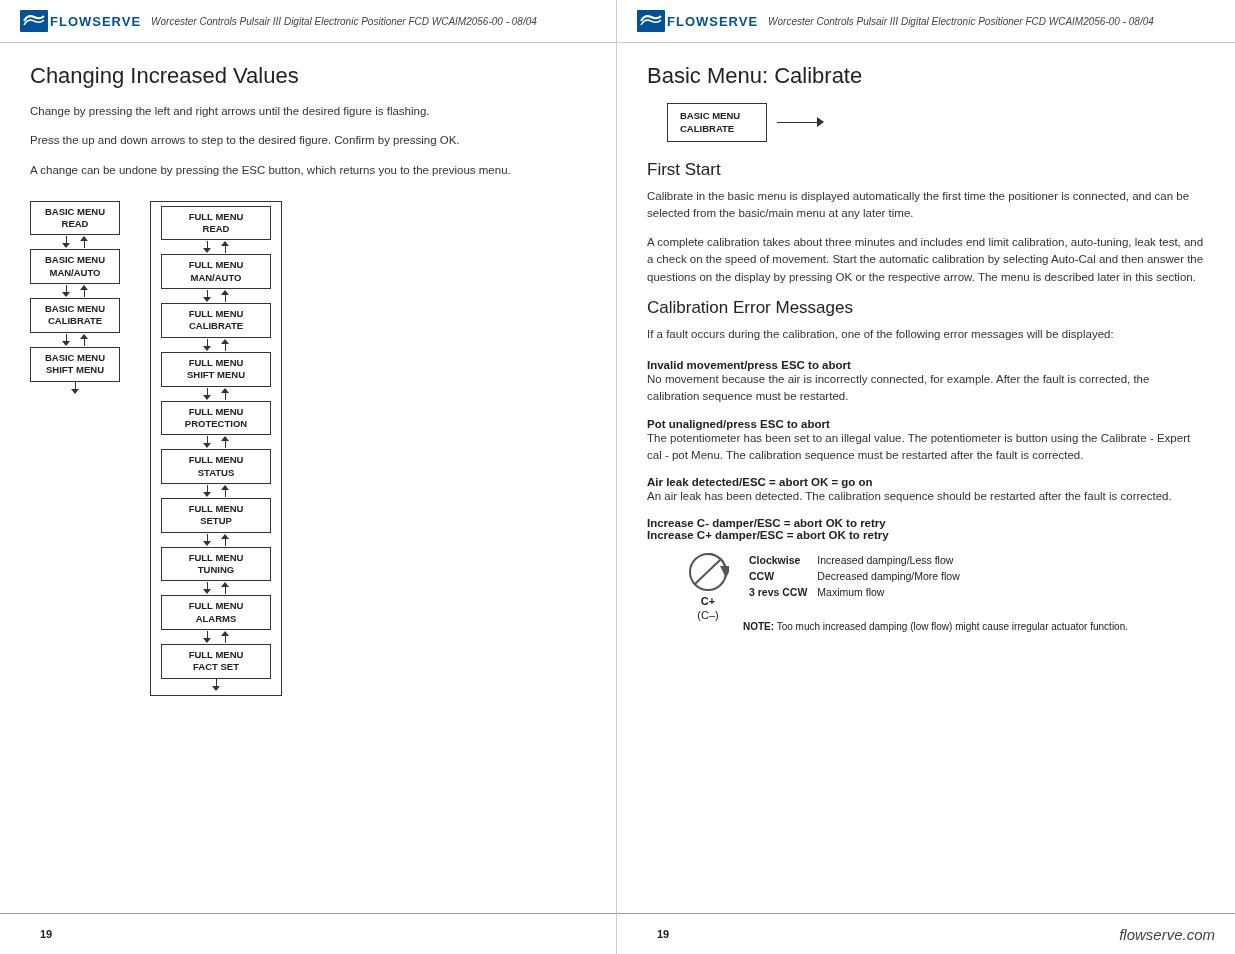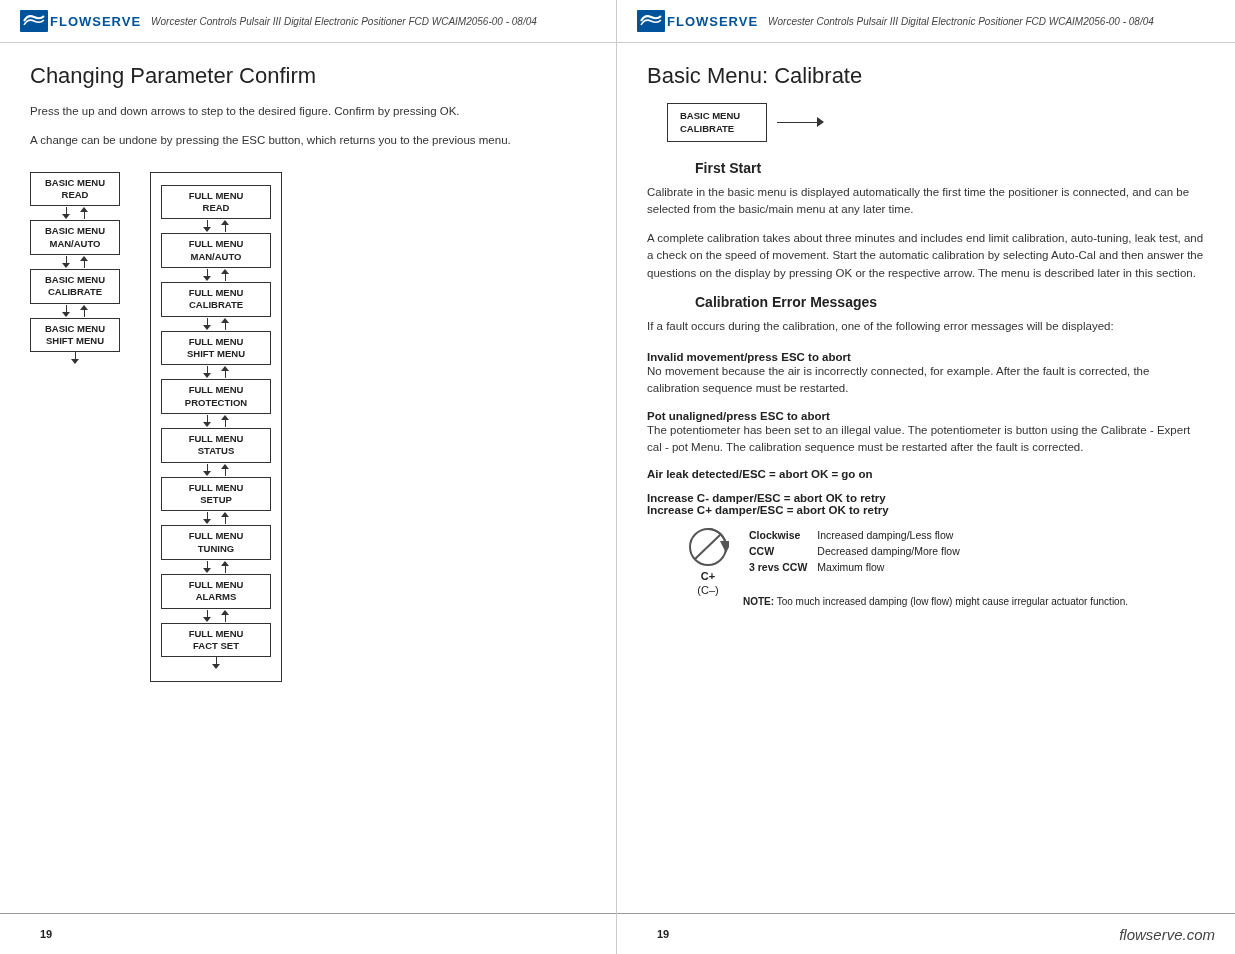--- a/index.html
+++ b/index.html
@@ -132,26 +132,25 @@
       padding: 4px 20px;
     }
     .footer-website {
       font-size: 15px;
       color: #444;
       font-style: italic;
       text-align: right;
       flex: 1;
     }
     .subsection-title {
-      font-size: 14px;
-      font-weight: bold;
+      font-size: 17px;
+      font-weight: normal;
       margin-bottom: 8px;
       color: #222;
       border-bottom: 0;
-      margin-left: 48px;
     }
     .bold-label {
       font-weight: bold;
       font-size: 11.5px;
     }
     .calibrate-diagram {
       display: flex;
       align-items: center;
       margin: 10px 0 18px 20px;
       gap: 10px;
@@ -218,22 +217,23 @@
           <rect x="0" y="0" width="28" height="22" fill="#00529b" rx="1"></rect>
           <path d="M4 11 Q8 4 14 7 Q20 10 24 6" stroke="white" stroke-width="2" fill="none"></path>
           <path d="M4 15 Q8 8 14 11 Q20 14 24 10" stroke="white" stroke-width="1.5" fill="none"></path>
         </svg>
         <span class="logo-flowserve">FLOWSERVE</span>
       </div>
       <span class="header-text">Worcester Controls Pulsair III Digital Electronic Positioner FCD WCAIM2056-00 - 08/04</span>
     </div>
 
     <div class="content">
-      <h1 class="page-title">Changing Parameter Confirm</h1>
-
+      <h1 class="page-title">Changing Increased Values</h1>
+
+      <p class="body-text">Change by pressing the left and right arrows until the desired figure is flashing.</p>
       <p class="body-text">Press the up and down arrows to step to the desired figure. Confirm by pressing OK.</p>
       <p class="body-text">A change can be undone by pressing the ESC button, which returns you to the previous menu.</p>
 
       <div class="diagram-area">
 
         <div class="menu-diagram" style="margin-top:10px;">
 
           <div style="border:1px solid #333;padding:4px 10px;font-size:9.5px;font-weight:bold;text-align:center;min-width:90px;line-height:1.3;">BASIC MENU<br>READ</div>
           <div class="arrows-pair">
             <div class="arr-down">
@@ -267,21 +267,21 @@
                 <div class="line-seg"></div>
               </div>
           </div>
           <div style="border:1px solid #333;padding:4px 10px;font-size:9.5px;font-weight:bold;text-align:center;min-width:90px;line-height:1.3;">BASIC MENU<br>SHIFT MENU</div>
           <div style="display:flex;flex-direction:column;align-items:center;">
             <div class="line-seg"></div>
             <div class="tri-down"></div>
           </div>
         </div>
 
-        <div class="full-menu-diagram" style="margin-top:10px; border:1px solid #333; padding:12px 10px; display:flex; flex-direction:column; align-items:center;">
+        <div class="full-menu-diagram" style="margin-top:10px; border:1px solid #333; padding:4px 10px; display:flex; flex-direction:column; align-items:center;">
           <div style="border:1px solid #333;padding:4px 12px;font-size:9.5px;font-weight:bold;text-align:center;min-width:110px;line-height:1.3;">FULL MENU<br>READ</div>
           <div class="arrows-pair">
               <div class="arr-down">
                 <div class="line-seg"></div>
                 <div class="tri-down"></div>
               </div>
               <div class="arr-up">
                 <div class="tri-up"></div>
                 <div class="line-seg"></div>
               </div>
@@ -423,20 +423,21 @@
       <p class="body-text">If a fault occurs during the calibration, one of the following error messages will be displayed:</p>
 
       <div style="margin-top:16px;">
         <p class="bold-label">Invalid movement/press ESC to abort</p>
         <p class="body-text">No movement because the air is incorrectly connected, for example. After the fault is corrected, the calibration sequence must be restarted.</p>
 
         <p class="bold-label" style="margin-top:8px;">Pot unaligned/press ESC to abort</p>
         <p class="body-text">The potentiometer has been set to an illegal value. The potentiometer is button using the Calibrate - Expert cal - pot Menu. The calibration sequence must be restarted after the fault is corrected.</p>
 
         <p class="bold-label" style="margin-top:8px;">Air leak detected/ESC = abort OK = go on</p>
+        <p class="body-text">An air leak has been detected. The calibration sequence should be restarted after the fault is corrected.</p>
       </div>
 
       <div style="margin-top:12px;">
         <p class="bold-label">Increase C- damper/ESC = abort OK to retry</p>
         <p class="bold-label">Increase C+ damper/ESC = abort OK to retry</p>
       </div>
 
       <div class="rotation-diagram">
         <div style="display:flex;flex-direction:column;align-items:center;gap:2px;">
           <svg width="42" height="42" viewBox="0 0 42 42">

